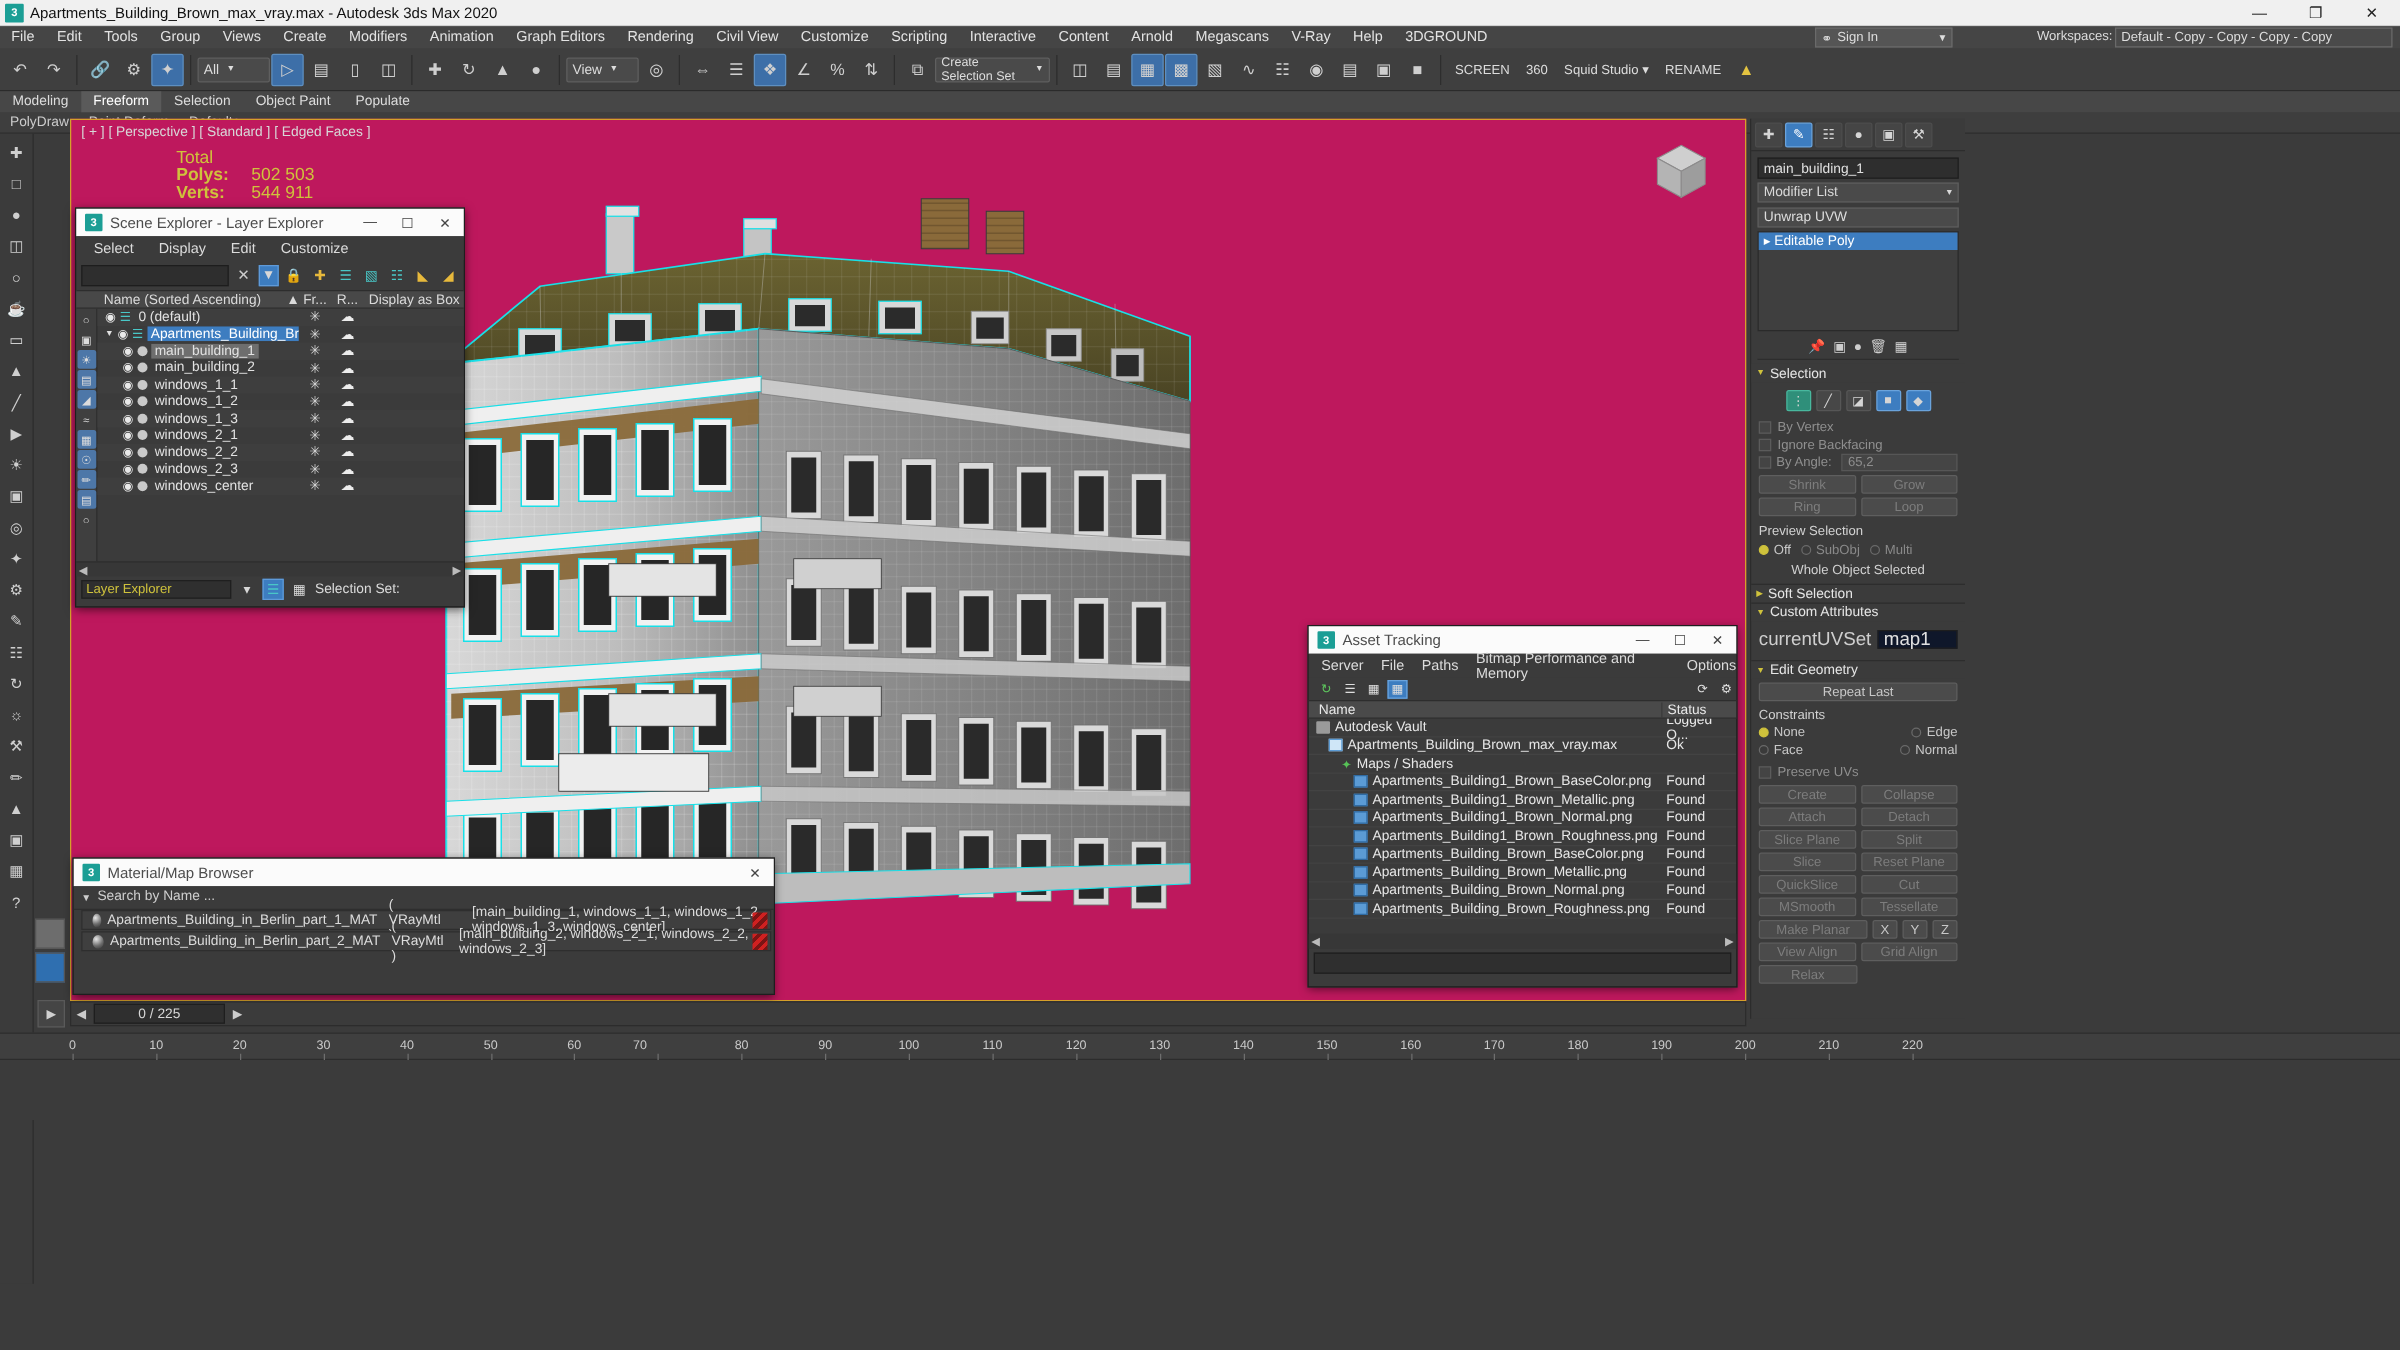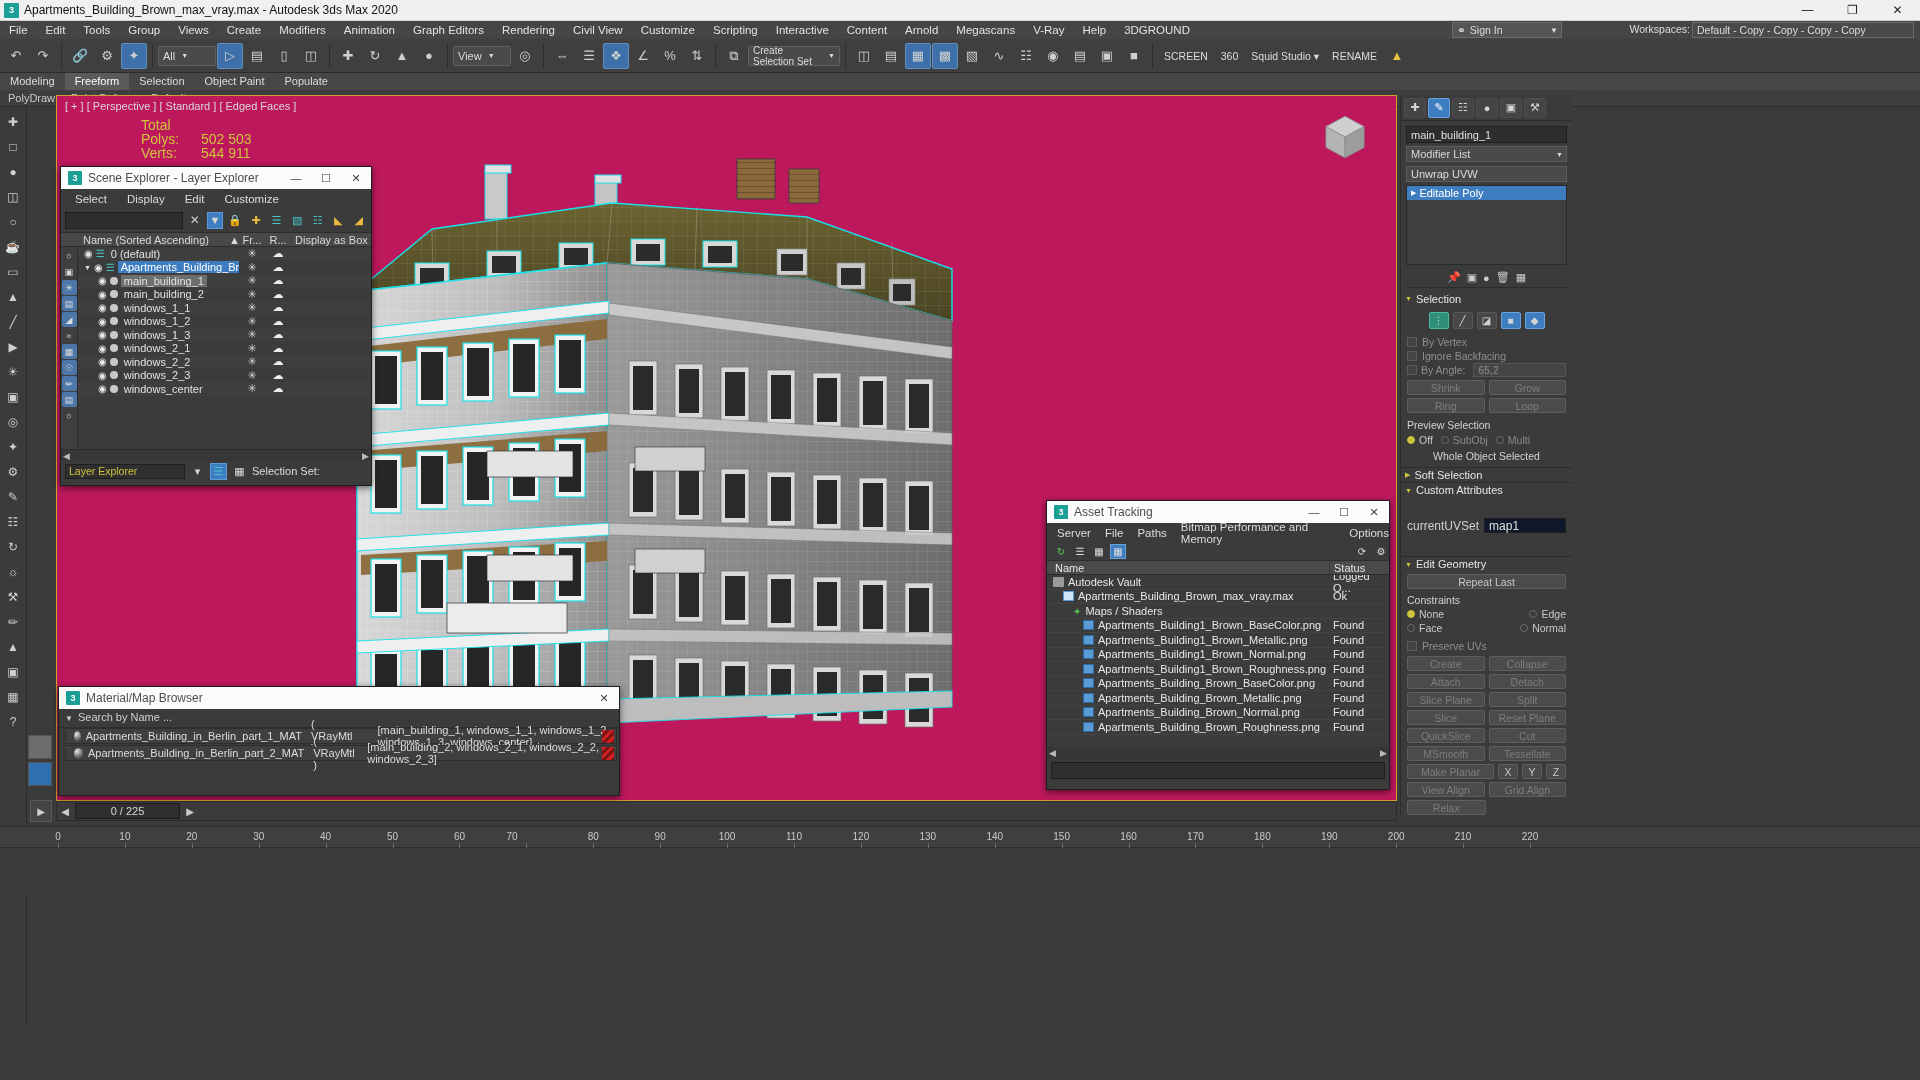--- a/index.html
+++ b/index.html
@@ -76,21 +76,21 @@
   .lbtn{ width:21px; height:21px; border-radius:3px; display:flex;align-items:center;justify-content:center;
     font-size:12px; color:#cfcfcf;}
 
   
   .viewport{
     position:absolute; left:56px; top:95px; width:1341px; height:706px;
     background:#be185d; border:1px solid #d5a02a; overflow:hidden;
   }
   .vp-label{ position:absolute; left:8px; top:4px; font-size:11px; color:#d8d8d8; }
   .vp-stats{ position:absolute; left:84px; top:22px; font-size:14px; color:#cfc23c; line-height:14px;}
-  .vp-stats .k{ display:inline-block; width:60px; color:#cfc23c;}
+  .vp-stats .k{ display:inline-block; width:60px; color:#cfc23c;font-weight:bold;}
   .viewcube{
     position:absolute; right:25px; top:15px; width:52px; height:52px;
   }
 
   
   .bldg{ position:absolute; left:280px; top:55px; width:660px; height:640px; }
 
   
   .win{ position:absolute; background:#3b3b3b; border:1px solid #1e1e1e; box-shadow:0 2px 7px rgba(0,0,0,.55); }
   .win-title{ height:22px; background:#fbfbfb; display:flex; align-items:center; color:#4d4d4d; font-size:12px; }
@@ -208,21 +208,21 @@
   .spin{ height:14px; background:#454545; border:1px solid #565656; font-size:10.5px; color:#8e8e8e;
      display:flex; align-items:center; padding-left:4px; }
   .btnrow{ display:flex; gap:4px; margin-top:3px;}
   .pbtn{ flex:1; height:15px; background:#4b4b4b; border:1px solid #5e5e5e; border-radius:2px;
      font-size:10.5px; color:#c8c8c8; display:flex; align-items:center; justify-content:center;}
   .pbtn.dim{ color:#7d7d7d; }
   .radio{ display:flex; align-items:center; gap:4px; font-size:10.5px; color:#c8c8c8;}
   .radio .rb{ width:8px;height:8px;border-radius:50%;border:1px solid #6a6a6a;background:#3a3a3a;}
   .radio .rb.on{ background:#cfc23c; border-color:#cfc23c;}
   .whole{ text-align:center; font-size:10.5px; color:#d2d2d2; margin-top:4px;}
-  .cat-row{ display:flex; align-items:center; gap:5px; font-size:12px; color:#cfcfcf; margin:18px 0;}
+  .cat-row{ display:flex; align-items:center; gap:5px; font-size:15px; color:#cfcfcf; margin:3px 0;}
   .cat-row .f{ flex:1; height:15px; background:#0f172a; border:1px solid #1e1e1e; color:#e0e0e0;
      display:flex; align-items:center; padding-left:4px;}
 
   
   .timebar{ position:absolute; left:56px; top:801px; width:1341px; height:20px; background:#3b3b3b;
      border:1px solid #2c2c2c; display:flex; align-items:center; }
   .time-field{ width:105px; height:16px; background:#2f2f2f; border:1px solid #1e1e1e; color:#d8d8d8;
      font-size:11px; display:flex; align-items:center; justify-content:center; margin:0 2px;}
   .time-arrow{ width:16px; height:16px; display:flex;align-items:center;justify-content:center;color:#ccc;font-size:10px;}
   .ruler{ position:absolute; left:0; top:826px; width:1920px; height:22px; background:#3f3f3f;

